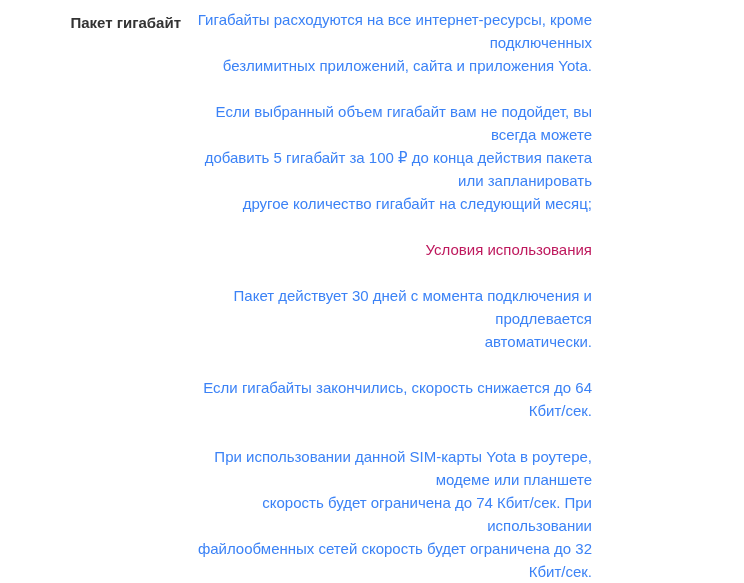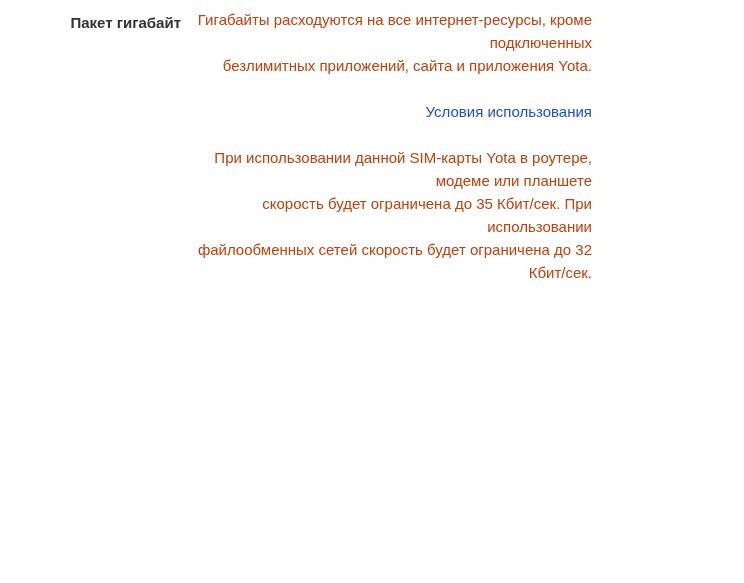--- a/index.html
+++ b/index.html
@@ -31,48 +31,54 @@
     line-height: 23px;
   }
 
   .desc-col {
     max-width: 563px;
   }
 
   .desc-col p {
     font-size: 15px;
     line-height: 23px;
-    color: #c2410c;
+    color: #3b82f6;
     white-space: pre-line;
     margin: 0 0 23px 0;
   }
 
   .desc-col p.section-header {
-    color: #1d4ed8;
+    color: #be185d;
     margin-top: 8px;
   }
 </style>
 </head>
 <body>
 
 <div class="tariff-row">
 
   <div class="term-col">
     <div class="term-title">Пакет гигабайт</div>
   </div>
 
   <div class="desc-col">
     <p>Гигабайты расходуются на все интернет-ресурсы, кроме подключенных
 безлимитных приложений, сайта и приложения Yota.</p>
 
+    <p>Если выбранный объем гигабайт вам не подойдет, вы всегда можете
+добавить 5 гигабайт за 100 ₽ до конца действия пакета или запланировать
+другое количество гигабайт на следующий месяц;</p>
 
     <p class="section-header">Условия использования</p>
 
+    <p>Пакет действует 30 дней с момента подключения и продлевается
+автоматически.</p>
 
+    <p>Если гигабайты закончились, скорость снижается до 64 Кбит/сек.</p>
 
 
     <p>При использовании данной SIM-карты Yota в роутере, модеме или планшете
-скорость будет ограничена до 35 Кбит/сек. При использовании
+скорость будет ограничена до 74 Кбит/сек. При использовании
 файлообменных сетей скорость будет ограничена до 32 Кбит/сек.</p>
 
   </div>
 
 </div>
 
 </body></html>

